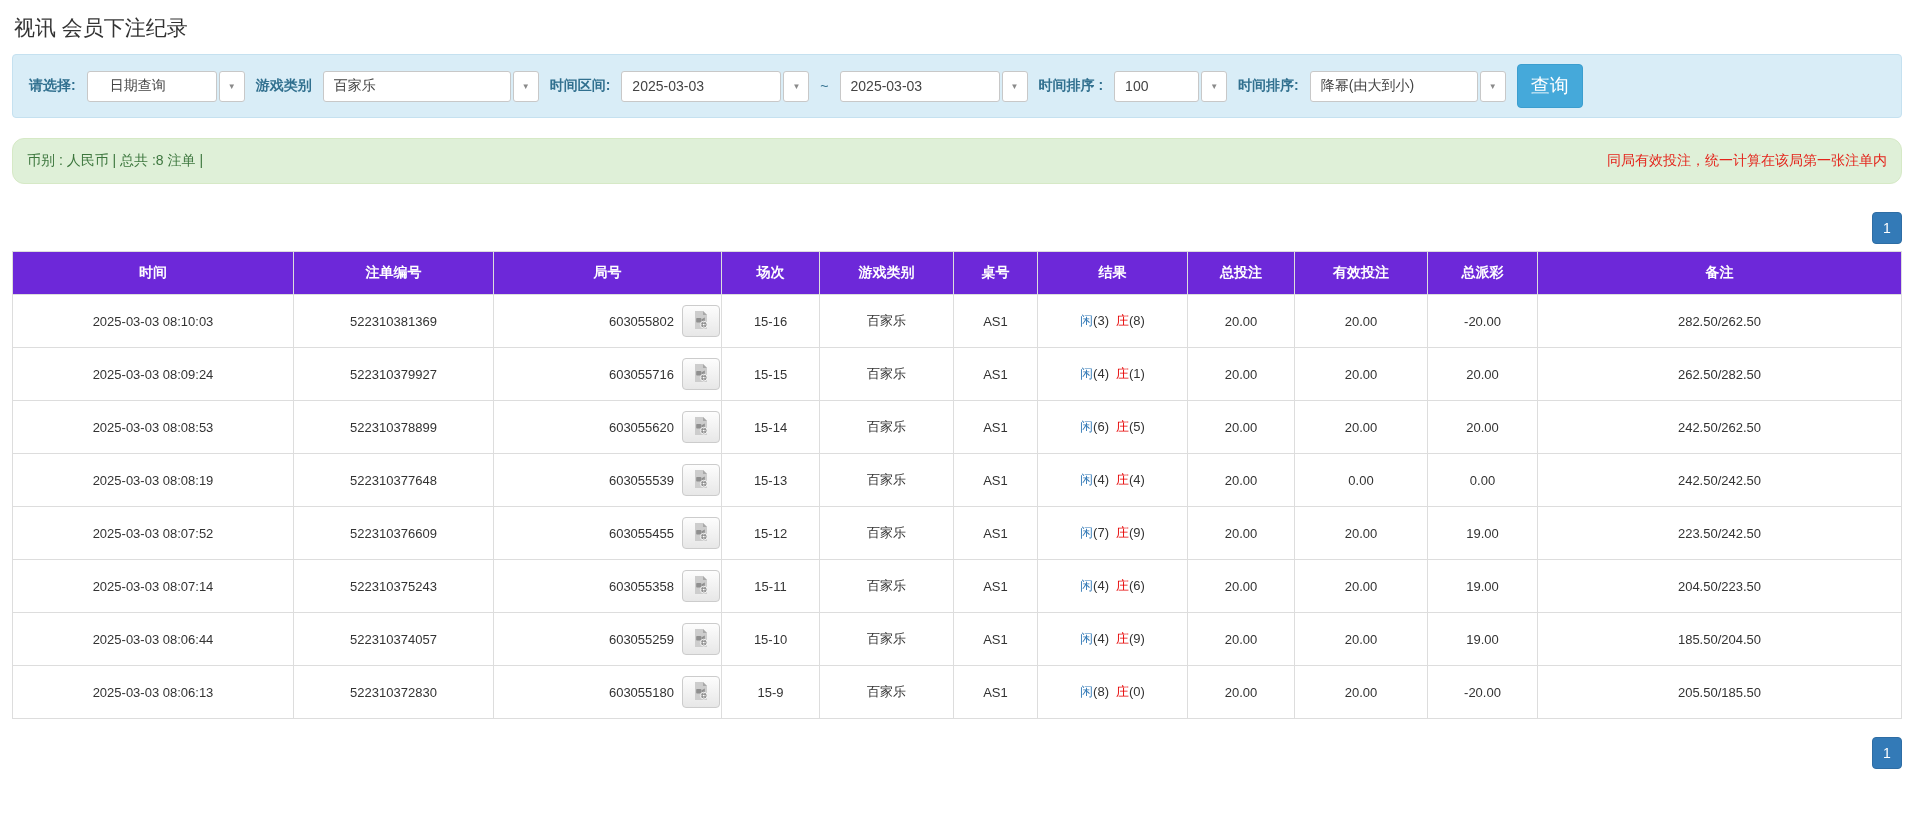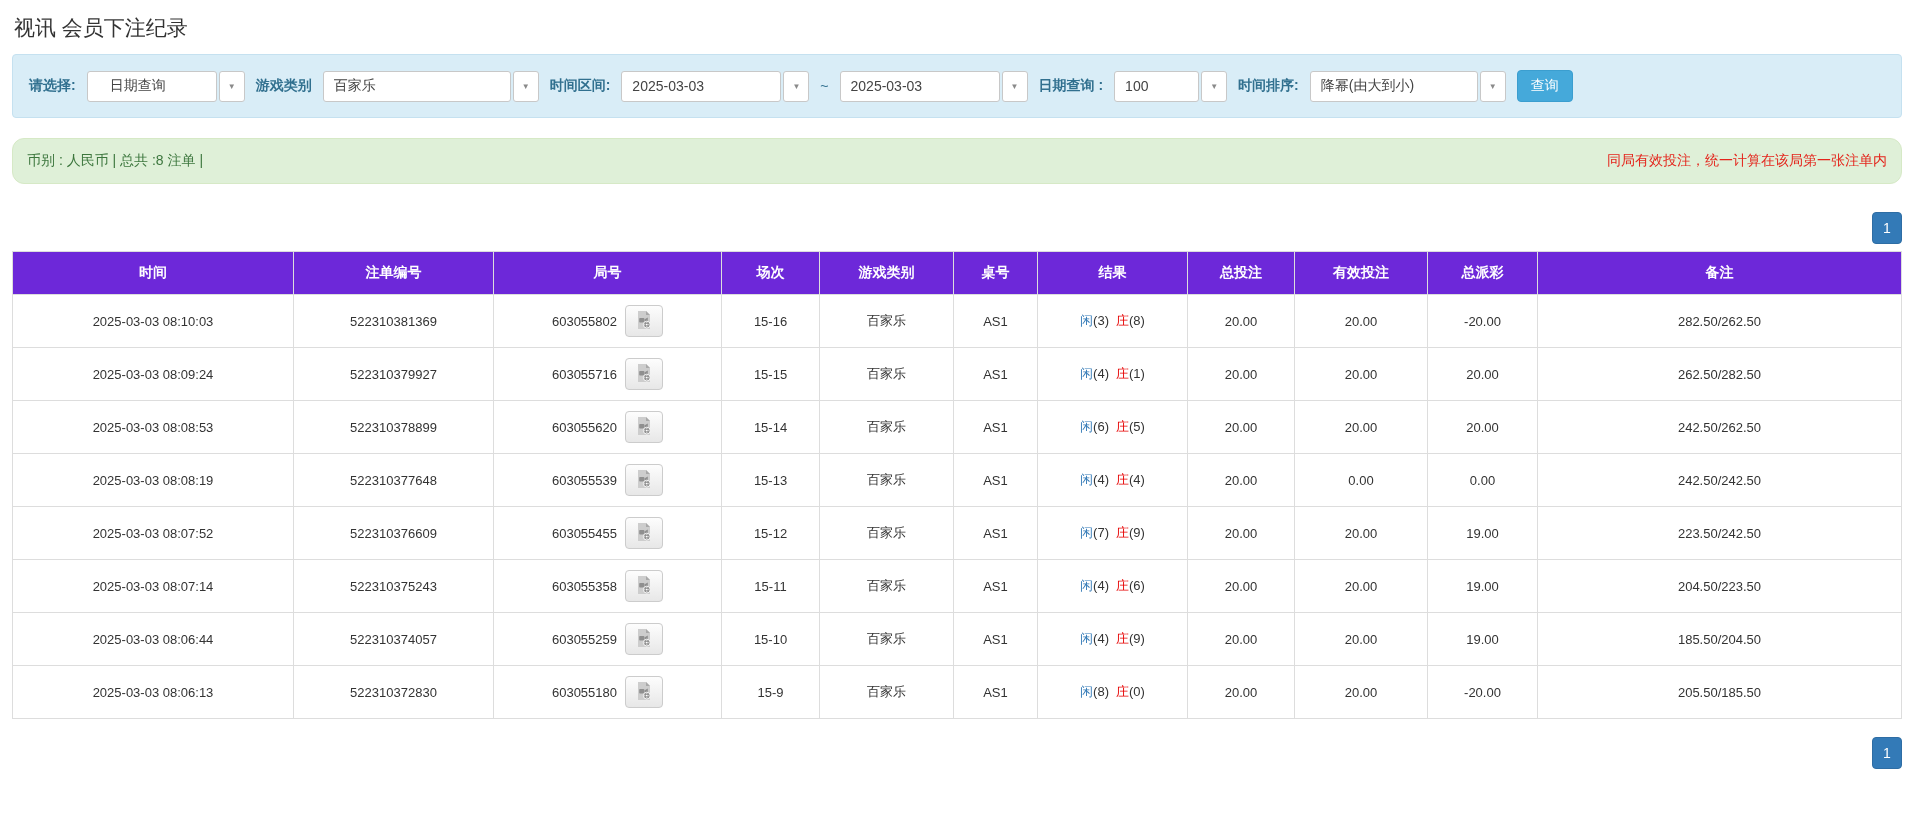--- a/index.html
+++ b/index.html
@@ -26,21 +26,21 @@
     padding:0 10px; font-size:14px; color:#444; background:#fff; outline:none;
   }
   .arrow-btn {
     width:26px; height:31px; border:1px solid #c8c8c8; border-radius:3px;
     background:#fff; margin-left:2px; display:flex; align-items:center;
     justify-content:center; color:#8a8a8a; font-size:8px; cursor:pointer; padding:0;
   }
   .tilde { color:#31708f; font-size:14px; }
   .search-btn {
     background:#45a9da; color:#fff; border:1px solid #3b9ecf; border-radius:4px;
-    height:32px; padding:0 13px; font-size:14px; cursor:pointer;
+    height:44px; padding:0 13px; font-size:19px; cursor:pointer;
   }
 
   
   .notice-bar {
     margin-top:20px; background:#dff0d8; border:1px solid #d6e9c6; border-radius:12px;
     height:46px; display:flex; align-items:center; justify-content:space-between;
     padding:0 14px; font-size:14px;
   }
   .notice-left { color:#3c763d; }
   .notice-right { color:#e4251c; }
@@ -64,21 +64,21 @@
     border:1px solid #ddd; font-size:13px; color:#333; text-align:center;
     height:53px; background:#fff; overflow:hidden;
   }
   .records tr.summary td {
     background:#9e9e9e; color:#fff; height:38px; border:2px solid #fff; font-size:13px;
   }
   .blue-link { color:#337ab7; cursor:pointer; }
   .neg { color:#e60000; }
   .res-player { color:#337ab7; }
   .res-banker { color:#e60000; margin-left:7px; }
-  .round-inner { display:flex; align-items:center; justify-content:center; gap:8px; }
+  .round-inner { display:flex; align-items:center; justify-content:flex-end; gap:8px; }
   .video-btn {
     width:38px; height:32px; border:1px solid #ccc; border-radius:4px;
     background:linear-gradient(#fdfdfd,#e7e7e7); display:flex; align-items:center;
     justify-content:center; cursor:pointer; padding:0;
   }
 </style>
 </head>
 <body>
 
 <div class="wrap">
@@ -110,21 +110,21 @@
         </button>
     </span>
     <span class="tilde">~</span>
     <span class="combo">
       <input style="width: 160px;" readonly="" value="2025-03-03">
       <button class="arrow-btn">
           <span>▼</span>
         </button>
     </span>
 
-    <span class="f-label">日期查询 :</span>
+    <span class="f-label">时间排序 :</span>
     <span class="combo">
       <input style="width: 85px;" readonly="" value="100">
       <button class="arrow-btn">
           <span>▼</span>
         </button>
     </span>
 
     <span class="f-label">时间排序:</span>
     <span class="combo">
       <input style="width: 168px;" readonly="" value="降幂(由大到小)">

